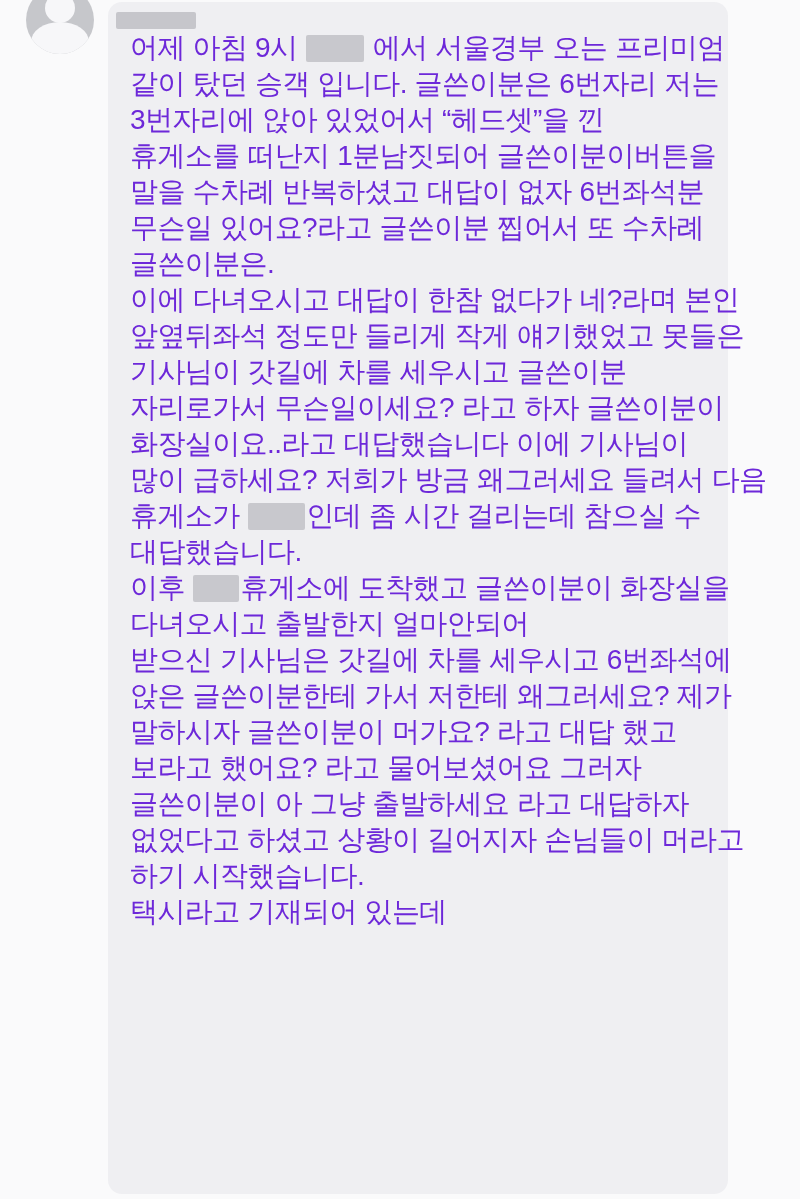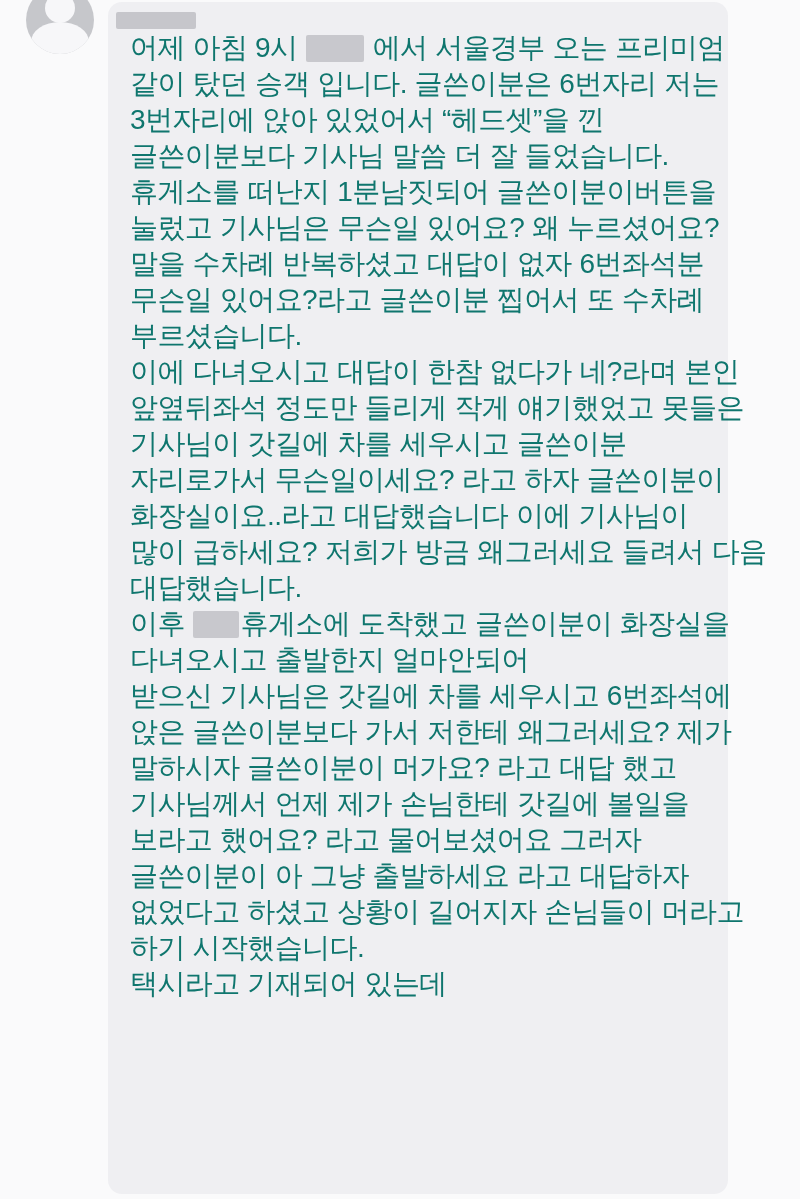--- a/index.html
+++ b/index.html
@@ -32,21 +32,21 @@
 
   
   .name-redact{
     position:absolute;left:116px;top:12px;width:80px;height:17px;
     background:#c6c6cb;border-radius:2px;
   }
 
   
   .text{
     position:absolute;left:130px;top:30px;width:600px;
-    font-size:28px;line-height:36px;color:#0f766e;
+    font-size:28px;line-height:36px;color:#6d28d9;
     letter-spacing:-0.6px;word-spacing:0.5px;
   }
   .text .line{height:36px;white-space:nowrap;}
   .redact{
     display:inline-block;height:27px;vertical-align:-5px;
     background:#c8c8cd;border-radius:2px;margin:0 1px;
   }
 </style>
 </head>
 <body>
@@ -59,39 +59,37 @@
     <span class="head"></span>
     <span class="shoulders"></span>
   </div>
 
   <div class="name-redact"></div>
 
   <div class="text" id="comment-text">
       <div class="line">어제 아침 9시 <span class="redact" style="width: 58px;"></span> 에서 서울경부 오는 프리미엄</div>
       <div class="line">같이 탔던 승객 입니다. 글쓴이분은 6번자리 저는</div>
       <div class="line">3번자리에 앉아 있었어서 “헤드셋”을 낀</div>
-      <div class="line">글쓴이분보다 기사님 말씀 더 잘 들었습니다.</div>
       <div class="line">휴게소를 떠난지 1분남짓되어 글쓴이분이버튼을</div>
-      <div class="line">눌렀고 기사님은 무슨일 있어요? 왜 누르셨어요?</div>
       <div class="line">말을 수차례 반복하셨고 대답이 없자 6번좌석분</div>
       <div class="line">무슨일 있어요?라고 글쓴이분 찝어서 또 수차례</div>
-      <div class="line">부르셨습니다.</div>
+      <div class="line">글쓴이분은.</div>
       <div class="line">이에 다녀오시고 대답이 한참 없다가 네?라며 본인</div>
       <div class="line">앞옆뒤좌석 정도만 들리게 작게 얘기했었고 못들은</div>
       <div class="line">기사님이 갓길에 차를 세우시고 글쓴이분</div>
       <div class="line">자리로가서 무슨일이세요? 라고 하자 글쓴이분이</div>
       <div class="line">화장실이요..라고 대답했습니다 이에 기사님이</div>
       <div class="line">많이 급하세요? 저희가 방금 왜그러세요 들려서 다음</div>
+      <div class="line">휴게소가 <span class="redact" style="width: 57px;"></span>인데 좀 시간 걸리는데 참으실 수</div>
       <div class="line">대답했습니다.</div>
       <div class="line">이후 <span class="redact" style="width: 46px;"></span>휴게소에 도착했고 글쓴이분이 화장실을</div>
       <div class="line">다녀오시고 출발한지 얼마안되어</div>
       <div class="line">받으신 기사님은 갓길에 차를 세우시고 6번좌석에</div>
-      <div class="line">앉은 글쓴이분보다 가서 저한테 왜그러세요? 제가</div>
+      <div class="line">앉은 글쓴이분한테 가서 저한테 왜그러세요? 제가</div>
       <div class="line">말하시자 글쓴이분이 머가요? 라고 대답 했고</div>
-      <div class="line">기사님께서 언제 제가 손님한테 갓길에 볼일을</div>
       <div class="line">보라고 했어요? 라고 물어보셨어요 그러자</div>
       <div class="line">글쓴이분이 아 그냥 출발하세요 라고 대답하자</div>
       <div class="line">없었다고 하셨고 상황이 길어지자 손님들이 머라고</div>
       <div class="line">하기 시작했습니다.</div>
       <div class="line">택시라고 기재되어 있는데</div>
     </div>
 
 </div>
 
 </body></html>

